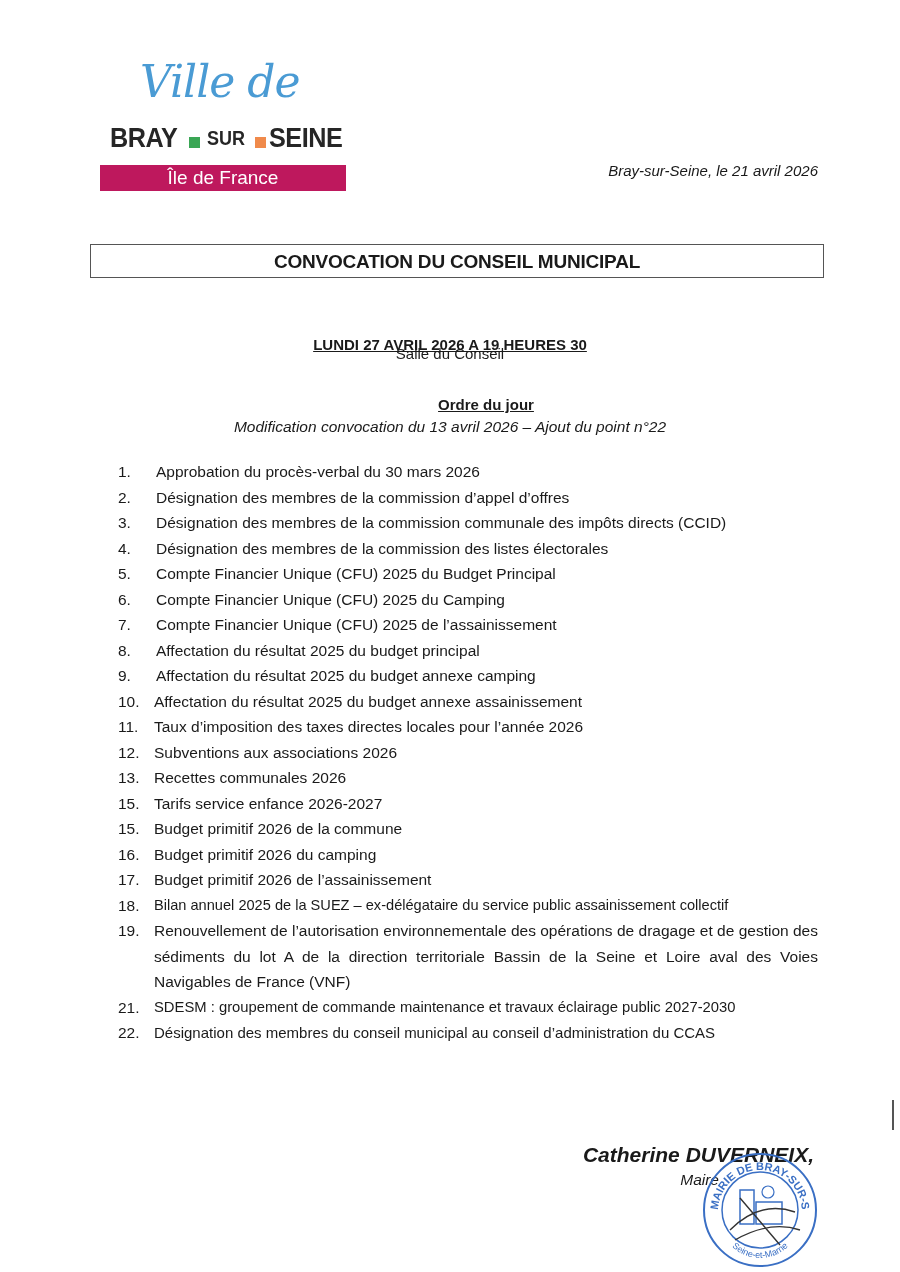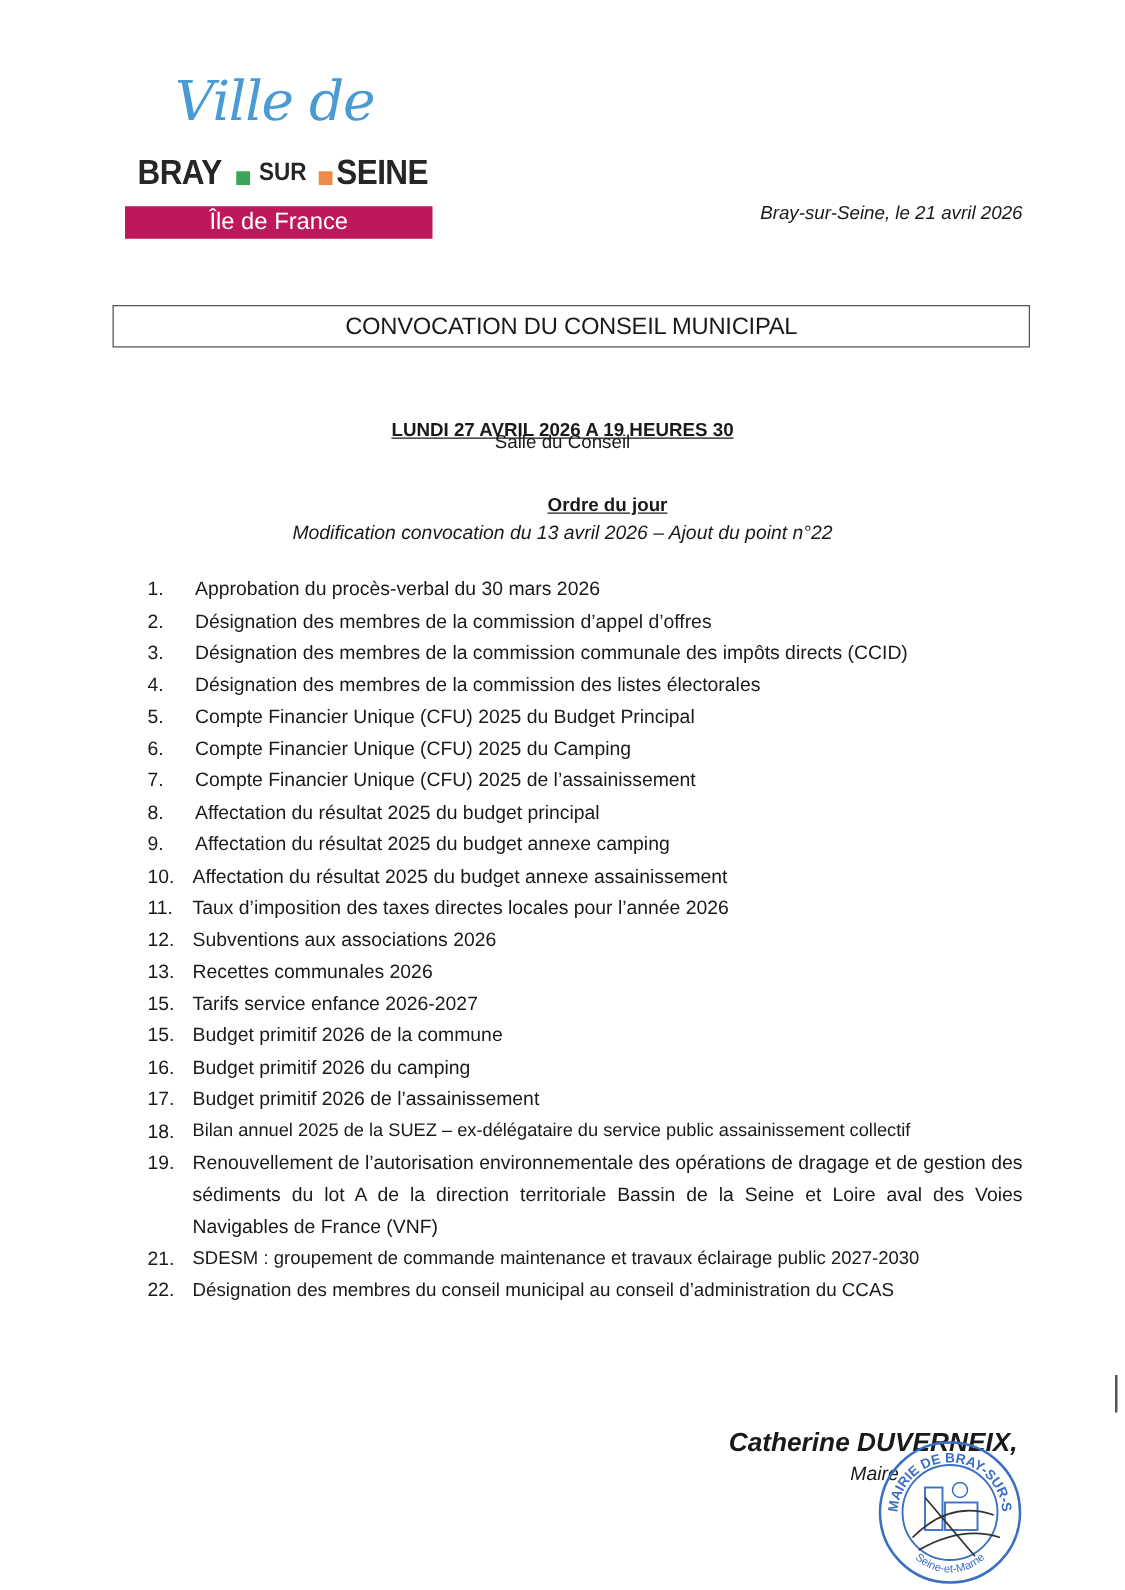--- a/index.html
+++ b/index.html
@@ -18,21 +18,21 @@
   .logo-main .small { font-size: 20px; margin: 0 2px; transform: scaleX(0.9); display: inline-block; }
   .sq { width: 11px; height: 11px; display: inline-block; margin: 8px 3px 0 0; }
   .logo-bar { position: absolute; left: 2px; top: 105px; width: 246px; height: 26px;
               background: #be185d; color: #ffffff; font-size: 19px; text-align: center; line-height: 26px;
               font-family: "Liberation Sans", sans-serif; }
 
   .date-line { position: absolute; right: 82px; top: 162px; font-style: italic; font-size: 15px; color: #1a1a1a; }
 
   .title-box { position: absolute; left: 90px; top: 244px; width: 734px; height: 34px;
                border: 1px solid #555; box-sizing: border-box; text-align: center; }
-  .title-box span { font-weight: normal; font-size: 19px; line-height: 34px; letter-spacing: -0.2px; }
+  .title-box span { font-weight: bold; font-size: 19px; line-height: 34px; letter-spacing: -0.2px; }
 
   .center { position: absolute; left: 0; width: 900px; text-align: center; }
   .meeting { top: 320px; font-weight: bold; font-size: 15px; text-decoration: underline; margin-top: 16px; }
   .room { top: 345px; font-size: 15px; }
   .odj { top: 396px; font-weight: bold; font-size: 15px; text-decoration: underline; padding-left: 36px; }
   .modif { top: 418px; font-style: italic; font-size: 15.5px; }
 
   .agenda { position: absolute; left: 118px; top: 459px; width: 700px; margin: 0; padding: 0; list-style: none; }
   .agenda li { display: flex; font-size: 15.5px; line-height: 25.5px; }
   .agenda .num { width: 38px; flex: 0 0 auto; }

